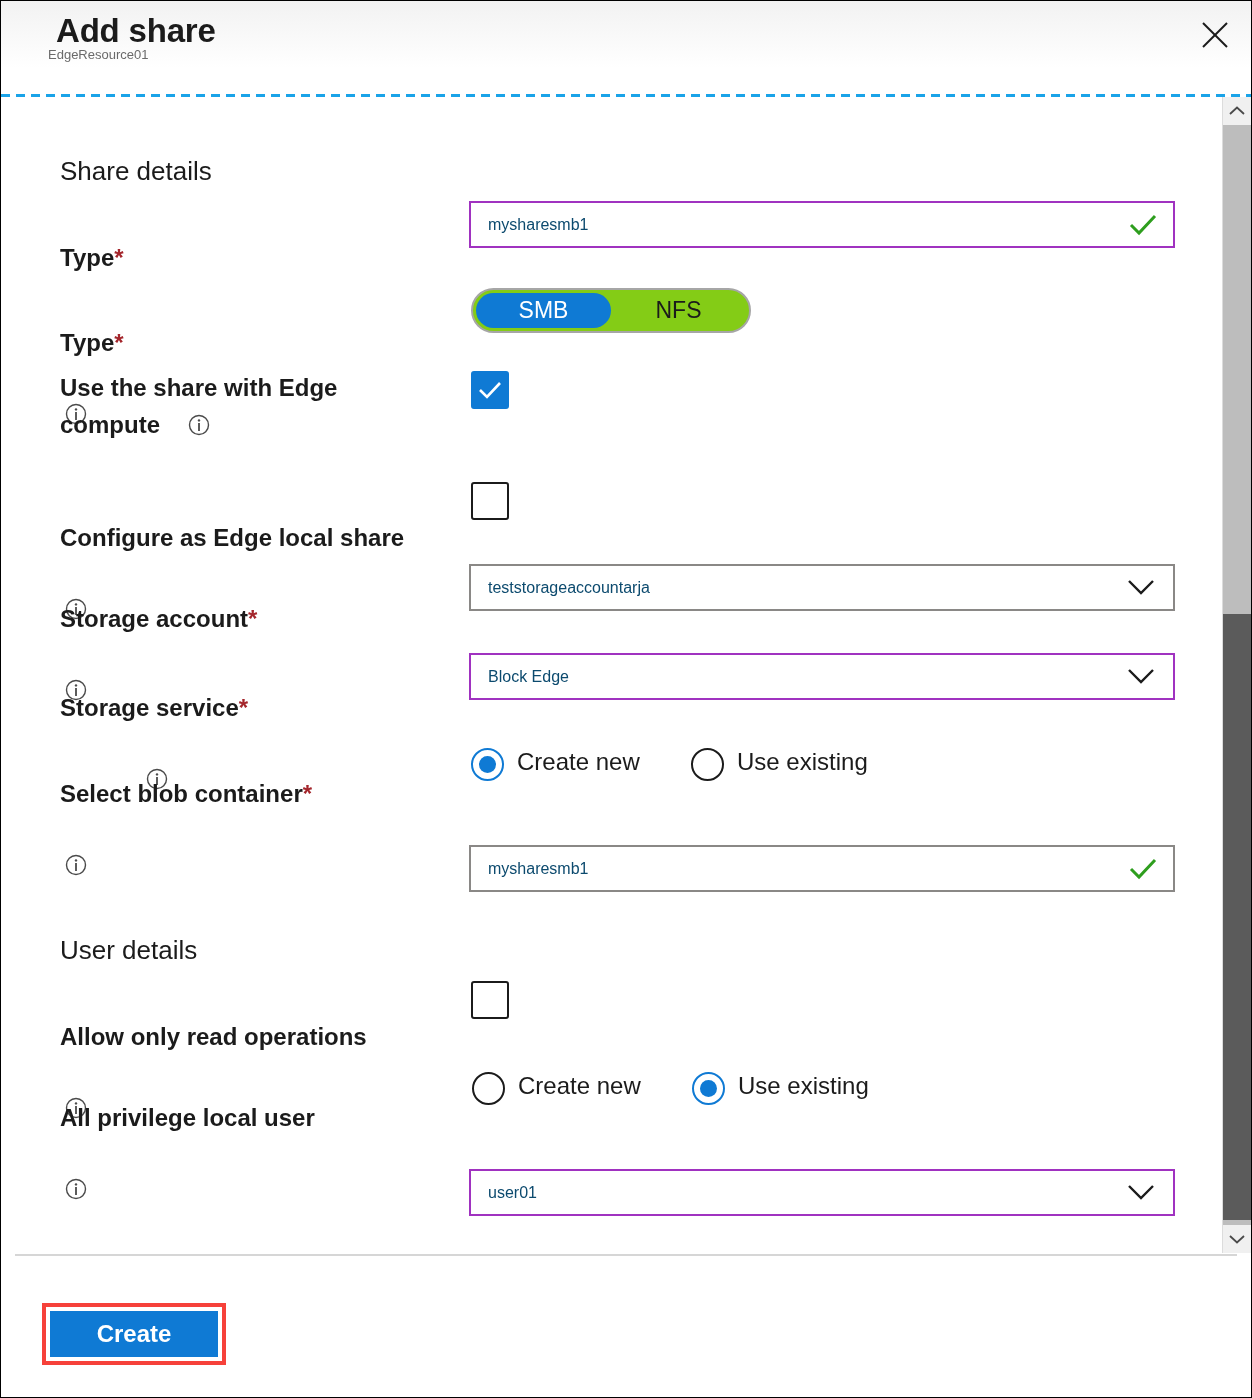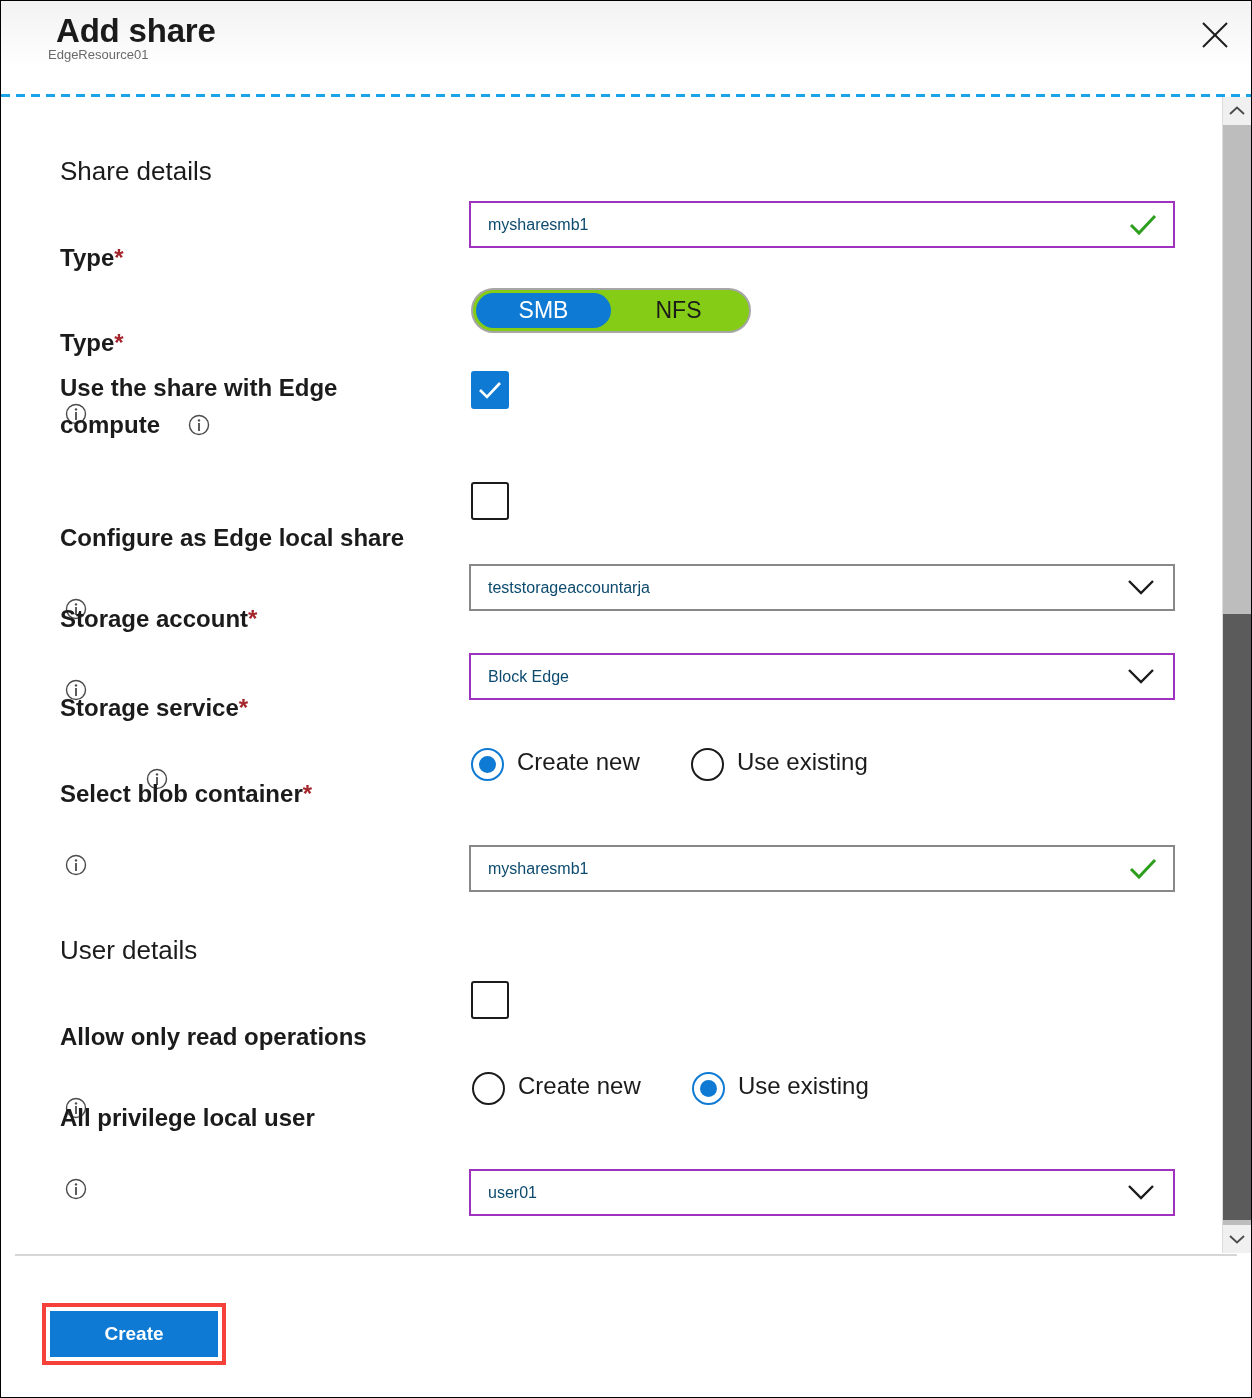--- a/index.html
+++ b/index.html
@@ -246,21 +246,21 @@
     box-sizing: border-box;
     padding: 4px;
   }
   .create-btn {
     width: 100%;
     height: 100%;
     background: #0f7ad4;
     border: none;
     color: #ffffff;
     font-family: "Liberation Sans", sans-serif;
-    font-size: 19px;
+    font-size: 24px;
     font-weight: bold;
     cursor: pointer;
     padding: 0;
   }
 
   
   .scrollbar {
     position: absolute;
     right: 0;
     top: 96px;

